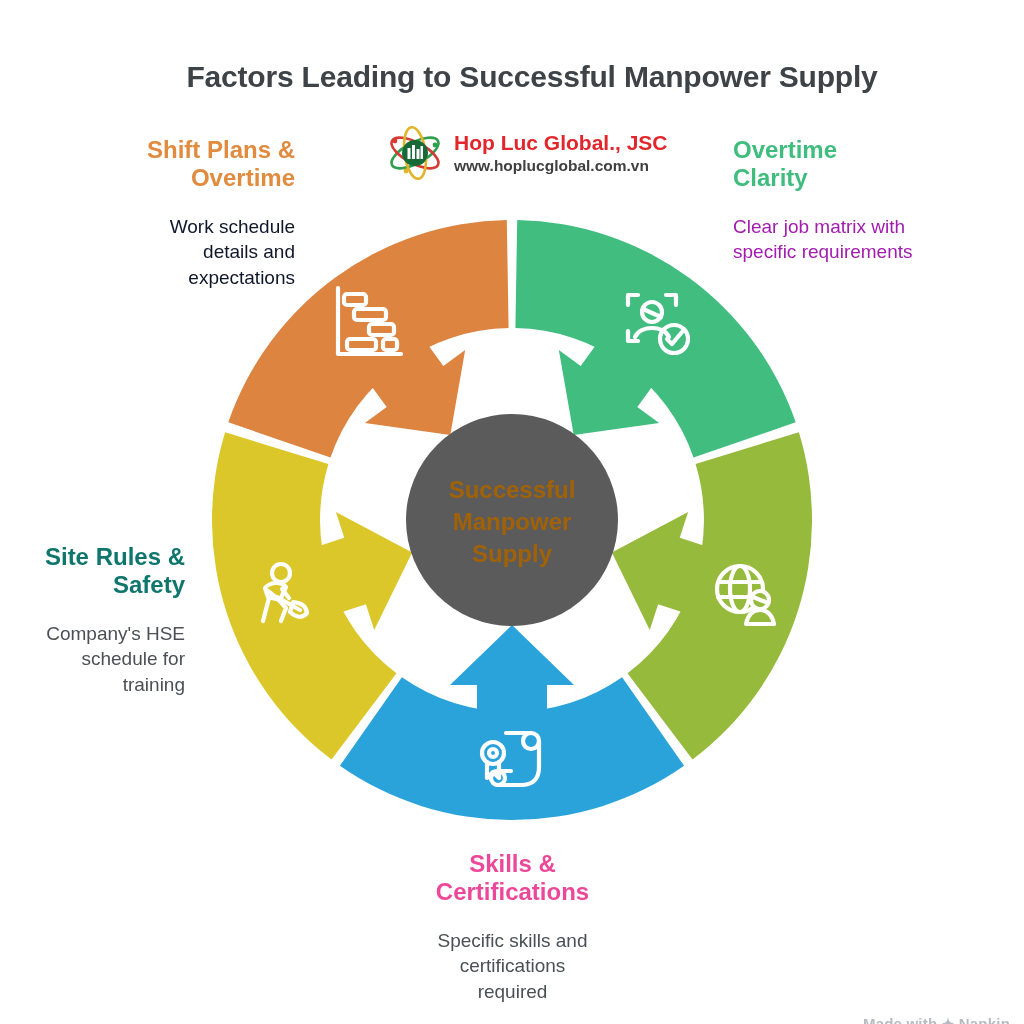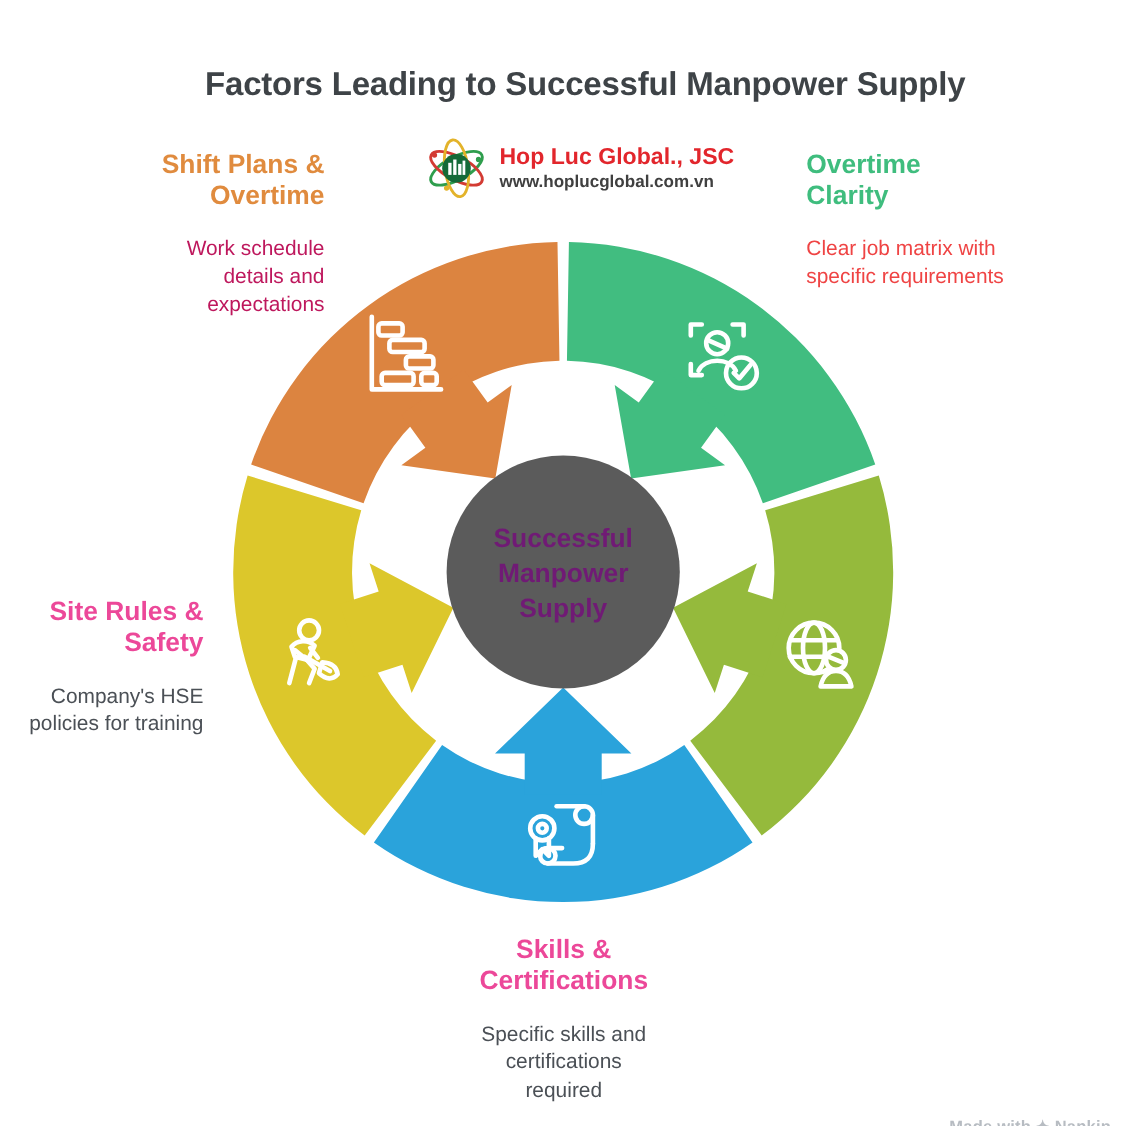--- a/index.html
+++ b/index.html
@@ -126,37 +126,37 @@
       <path d="M -14 -8 C -9 -14 1 -15 7 -9 L 1 4 L -11 1 Z"></path>
       <path d="M -10 2 L -16 25"></path>
       <path d="M 0 4 L 7 12 L 2 25"></path>
       <path d="M -11 -5 L 0 4"></path>
       <path d="M 3 -7 L 10 2"></path>
       <path d="M -2 1 L 21 14"></path>
       <path d="M 14 6 Q 27 7 28 17 Q 21 25 11 16 Z"></path>
     </g>
   </svg>
 
-  <div class="center-label" style="color: #701a75;">Successful Manpower Supply</div>
+  <div class="center-label" style="color: #a16207;">Successful Manpower Supply</div>
 
   <div class="factor f-0">
     <h2 style="color: rgb(224, 139, 62);">Shift Plans &amp; Overtime</h2>
-    <p style="color: #be185d;">Work schedule details and expectations</p>
+    <p style="color: #0f172a;">Work schedule details and expectations</p>
   </div>
 
   <div class="factor f-1">
     <h2 style="color: rgb(63, 189, 126);">Overtime Clarity</h2>
-    <p style="color: #ef4444;">Clear job matrix with specific requirements</p>
+    <p style="color: #a21caf;">Clear job matrix with specific requirements</p>
   </div>
 
 
   <div class="factor f-3">
     <h2 style="color: #ec4899;">Skills &amp; Certifications</h2>
     <p style="color: rgb(75, 80, 86);">Specific skills and certifications required</p>
   </div>
 
   <div class="factor f-4">
-    <h2 style="color: #ec4899;">Site Rules &amp; Safety</h2>
-    <p style="color: rgb(75, 80, 86);">Company's HSE policies for training</p>
+    <h2 style="color: #0f766e;">Site Rules &amp; Safety</h2>
+    <p style="color: rgb(75, 80, 86);">Company's HSE schedule for training</p>
   </div>
 
   <div class="watermark" style="color: rgb(183, 188, 194);">Made with ✦ Napkin</div>
 </div>
 
 </body></html>

